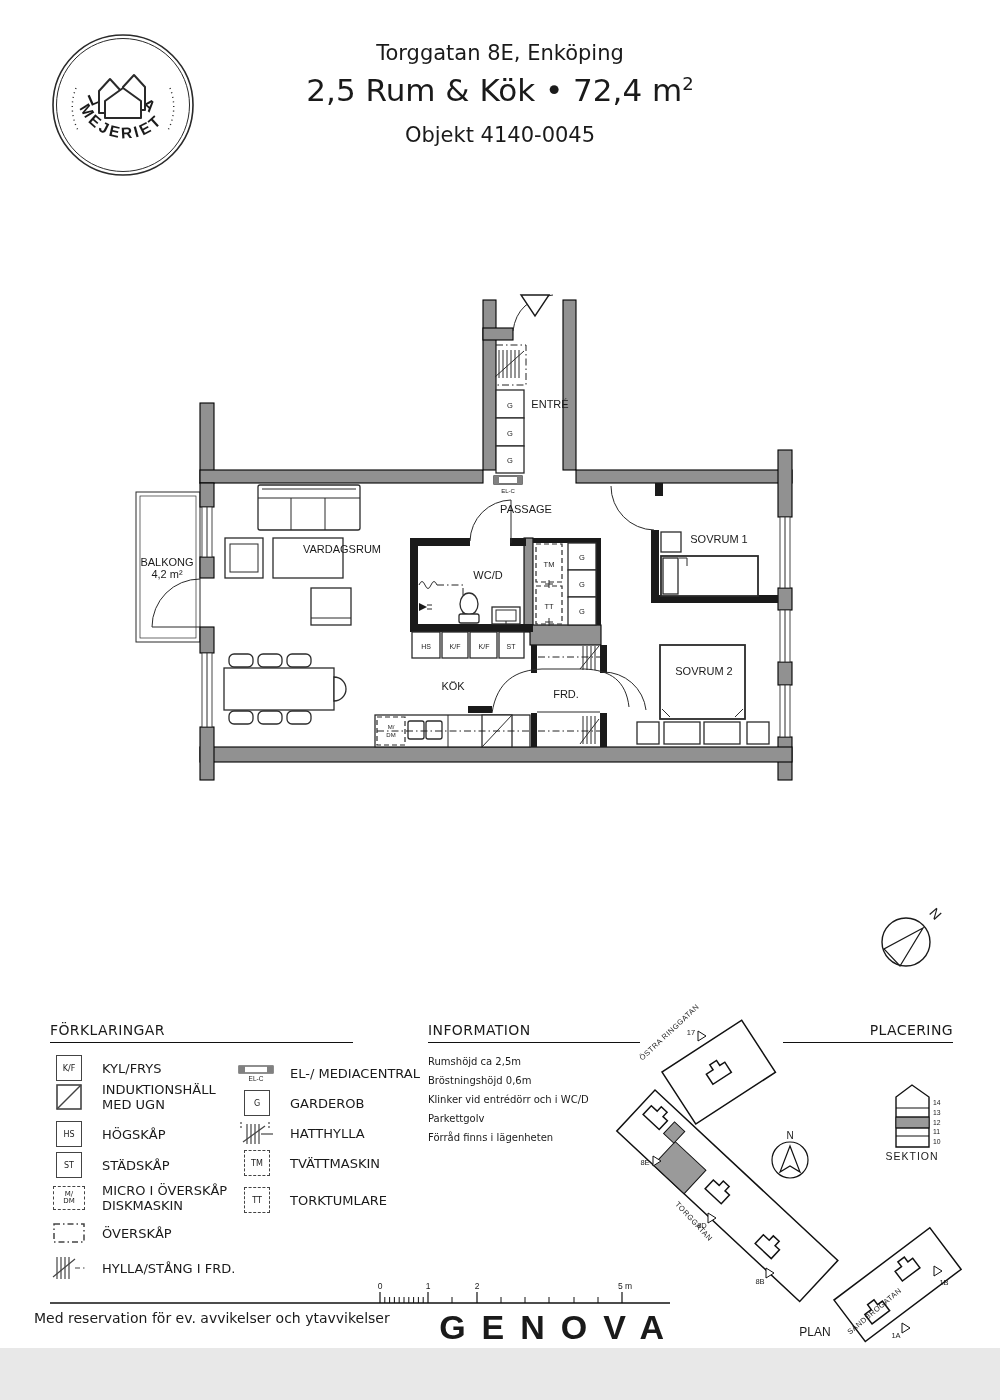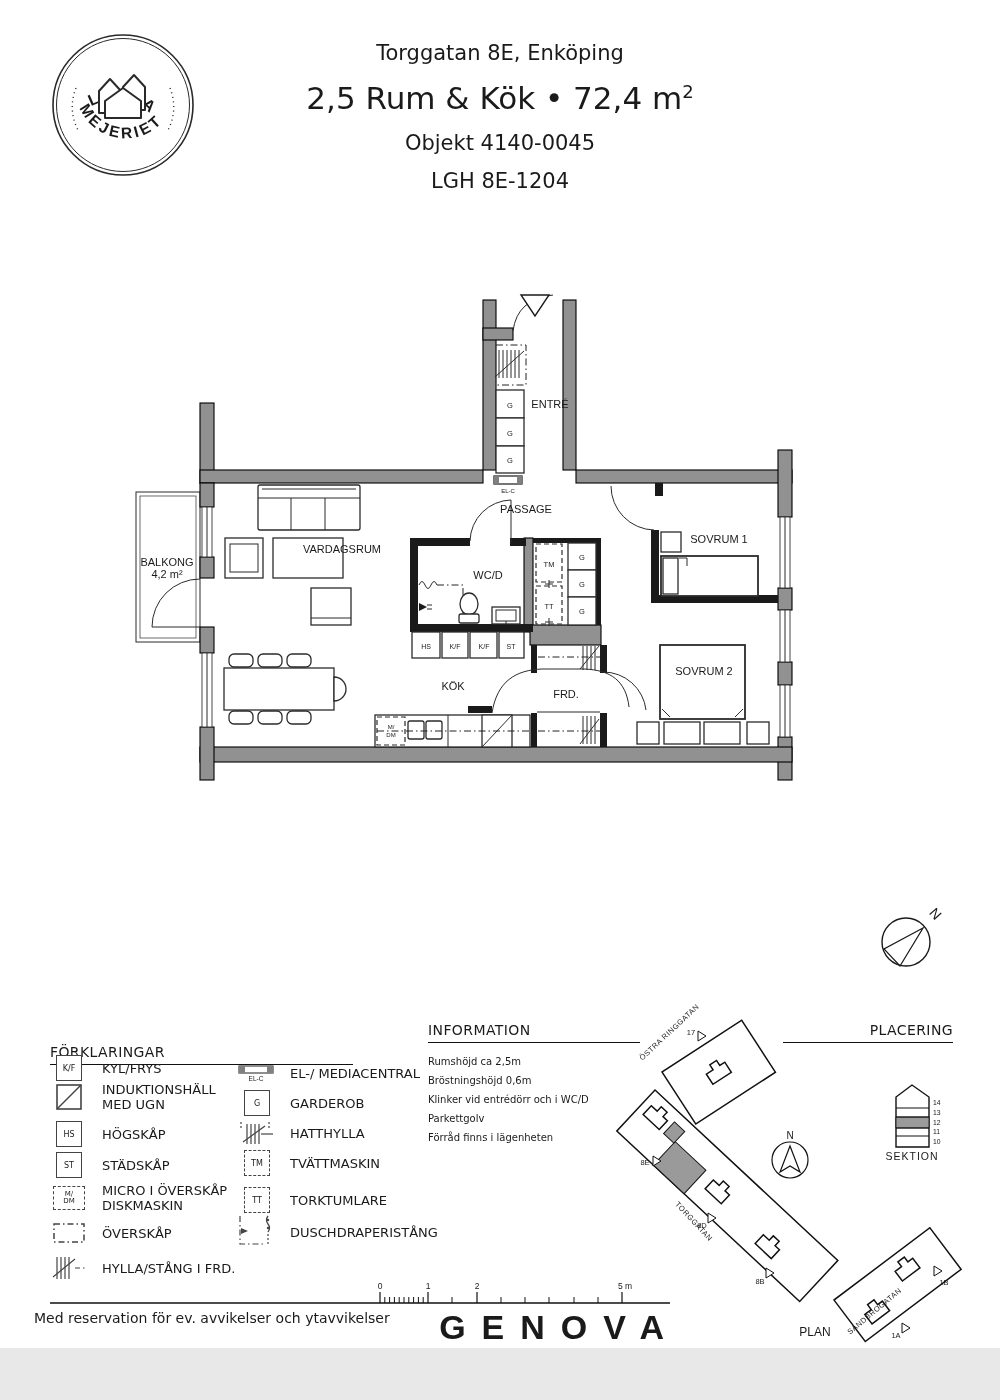--- a/index.html
+++ b/index.html
@@ -2,21 +2,21 @@
 <html><head>
 <meta charset="utf-8">
 <style>
   html,body{margin:0;padding:0;background:#e8e8e8;}
   .page{position:relative;width:1000px;height:1348px;background:#ffffff;margin:0 auto;
         font-family:"DejaVu Sans",sans-serif;color:#1a1a1a;overflow:hidden;}
   .abs{position:absolute;}
   
   .hdr{left:0;right:0;top:40px;text-align:center;line-height:1.25;}
   .hdr .addr{font-size:21px;}
-  .hdr .title{font-size:31px;margin-top:13px;}
+  .hdr .title{font-size:31px;margin-top:5px;}
   .hdr .title .sup{font-size:18px;vertical-align:super;line-height:0;}
   .hdr .sub{font-size:21px;margin-top:12px;}
   
   .sechead{font-size:14px;letter-spacing:.4px;border-bottom:1.6px solid #111;padding-bottom:4px;}
   
   .lg-row{position:absolute;display:flex;align-items:center;gap:14px;height:30px;}
   .lg-sym{width:38px;display:flex;justify-content:center;align-items:center;flex:none;}
   .symbox{display:flex;align-items:center;justify-content:center;width:24px;height:24px;
           border:1.6px solid #444;font-size:8px;font-family:"DejaVu Sans",sans-serif;background:#fff;}
   .symbox.dash{border-style:dashed;}
@@ -41,21 +41,20 @@
 </style>
 </head>
 <body>
 
 <div class="page">
 
   <div class="abs hdr">
     <div class="addr">Torggatan 8E, Enköping</div>
     <div class="title"><span>2,5 Rum &amp; Kök • 72,4 m</span><span class="sup">2</span></div>
     <div class="sub">Objekt 4140-0045</div>
-    <div class="sub">LGH 8E-1204</div>
   </div>
 
   <svg class="abs" style="left:40px;top:22px" width="165" height="168" viewBox="38 22 165 168">
     <circle cx="121" cy="105" r="70" fill="#fff" stroke="#2a2a2a" stroke-width="1.6"></circle>
     <circle cx="121" cy="105" r="66.5" fill="none" stroke="#2a2a2a" stroke-width="1"></circle>
     <path d="M 74,88 A 50 50 0 0 0 77,132" fill="none" stroke="#2a2a2a" stroke-width="1.4" stroke-dasharray="1 3.6"></path>
     <path d="M 168,88 A 50 50 0 0 1 165,132" fill="none" stroke="#2a2a2a" stroke-width="1.4" stroke-dasharray="1 3.6"></path>
     <g transform="rotate(9 121 105)">
       <defs>
         <path id="arcTop" d="M 78,128 A 47 47 0 0 1 164,128"></path>
@@ -428,21 +427,21 @@
       </g>
       <g font-size="8.5" text-anchor="middle">
         <text x="380" y="1289">0</text>
         <text x="428" y="1289">1</text>
         <text x="477" y="1289">2</text>
         <text x="625" y="1289">5 m</text>
       </g>
     </g>
   </svg>
 
-  <div class="abs sechead" style="left:50px;top:1044px;width:303px;">FÖRKLARINGAR</div>
+  <div class="abs sechead" style="left:50px;top:1022px;width:303px;">FÖRKLARINGAR</div>
   <div class="abs" style="left:50px;top:1048px;width:380px;height:260px;">
 
     <div class="lg-row" style="left:0;top:5px">
       <span class="lg-sym">
           <span class="symbox">K/F</span>
         </span>
       <span class="lg-lbl">KYL/FRYS</span>
     </div>
     <div class="lg-row" style="left:0;top:34px">
       <span class="lg-sym">
@@ -533,33 +532,20 @@
           <span class="symbox dash">TM</span>
         </span>
       <span class="lg-lbl">TVÄTTMASKIN</span>
     </div>
     <div class="lg-row" style="left:188px;top:137px">
       <span class="lg-sym">
           <span class="symbox dash">TT</span>
         </span>
       <span class="lg-lbl">TORKTUMLARE</span>
     </div>
-    <div class="lg-row" style="left:188px;top:169px">
-      <span class="lg-sym">
-          <svg width="40" height="36">
-        <path d="M 30,2 q -3,4 0,8 q 3,4 0,8" fill="none" stroke="#444" stroke-width="1.3"></path>
-        <circle cx="30" cy="6" r="1.2" fill="#444"></circle>
-            <circle cx="30" cy="14" r="1.2" fill="#444"></circle>
-        <polygon points="3,14 10,17 3,20" fill="#444"></polygon>
-        <path d="M 2,2 L 2,30 L 28,30" fill="none" stroke="#444" stroke-width="1.2" stroke-dasharray="6 3 1.5 3"></path>
-        <line x1="30" y1="20" x2="30" y2="30" stroke="#444" stroke-width="1.2" stroke-dasharray="2 2"></line>
-      </svg>
-        </span>
-      <span class="lg-lbl">DUSCHDRAPERISTÅNG</span>
-    </div>
   </div>
 
   <div class="abs sechead" style="left:428px;top:1022px;width:212px;">INFORMATION</div>
   <div class="abs info-lines" style="left:428px;top:1052px;width:230px;">
     <div>Rumshöjd ca 2,5m</div>
     <div>Bröstningshöjd 0,6m</div>
     <div>Klinker vid entrédörr och i WC/D</div>
     <div>Parkettgolv</div>
     <div>Förråd finns i lägenheten</div>
   </div>

